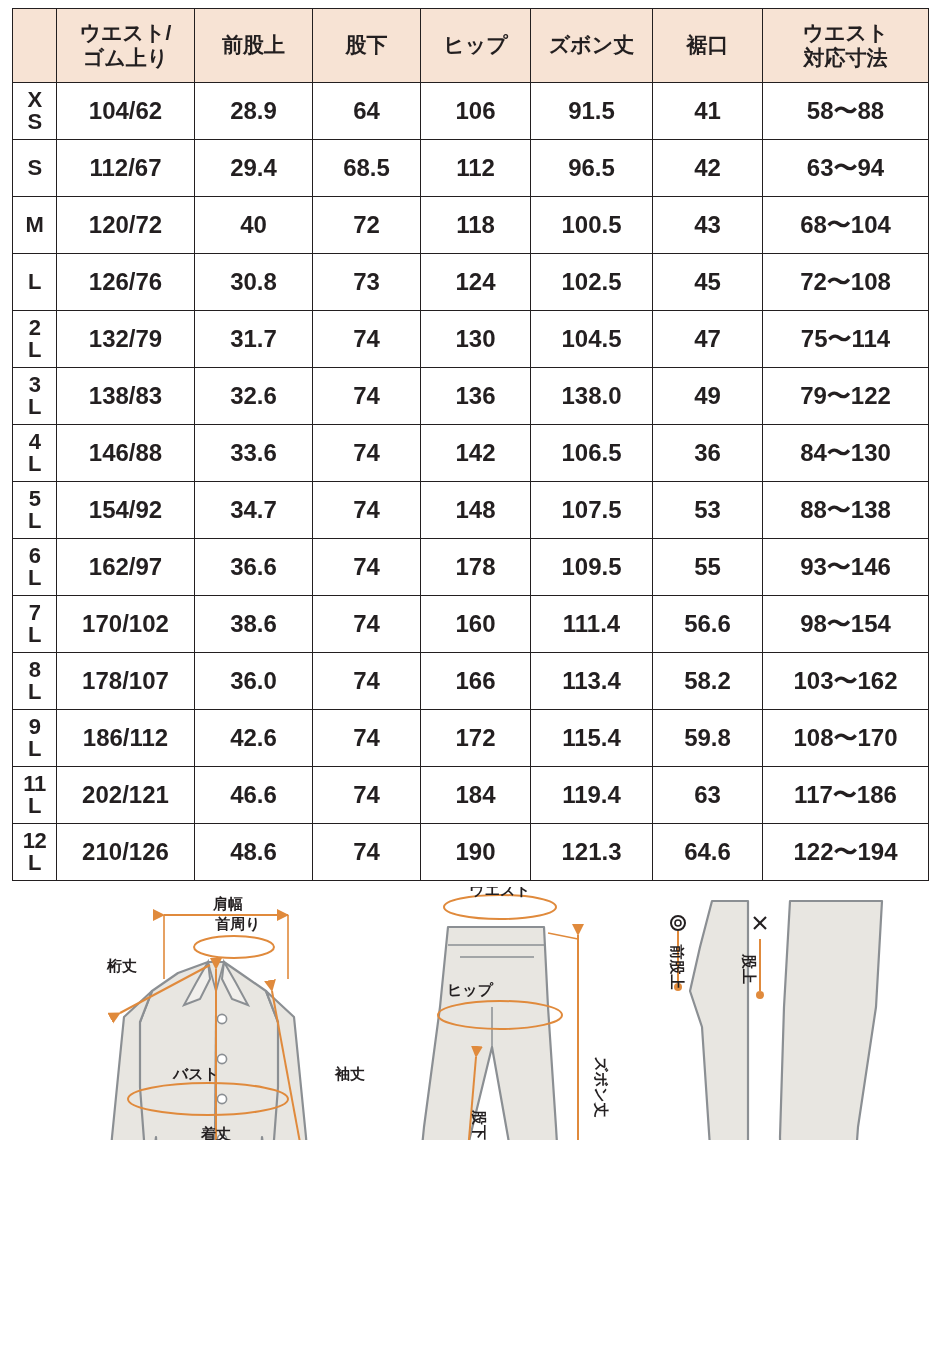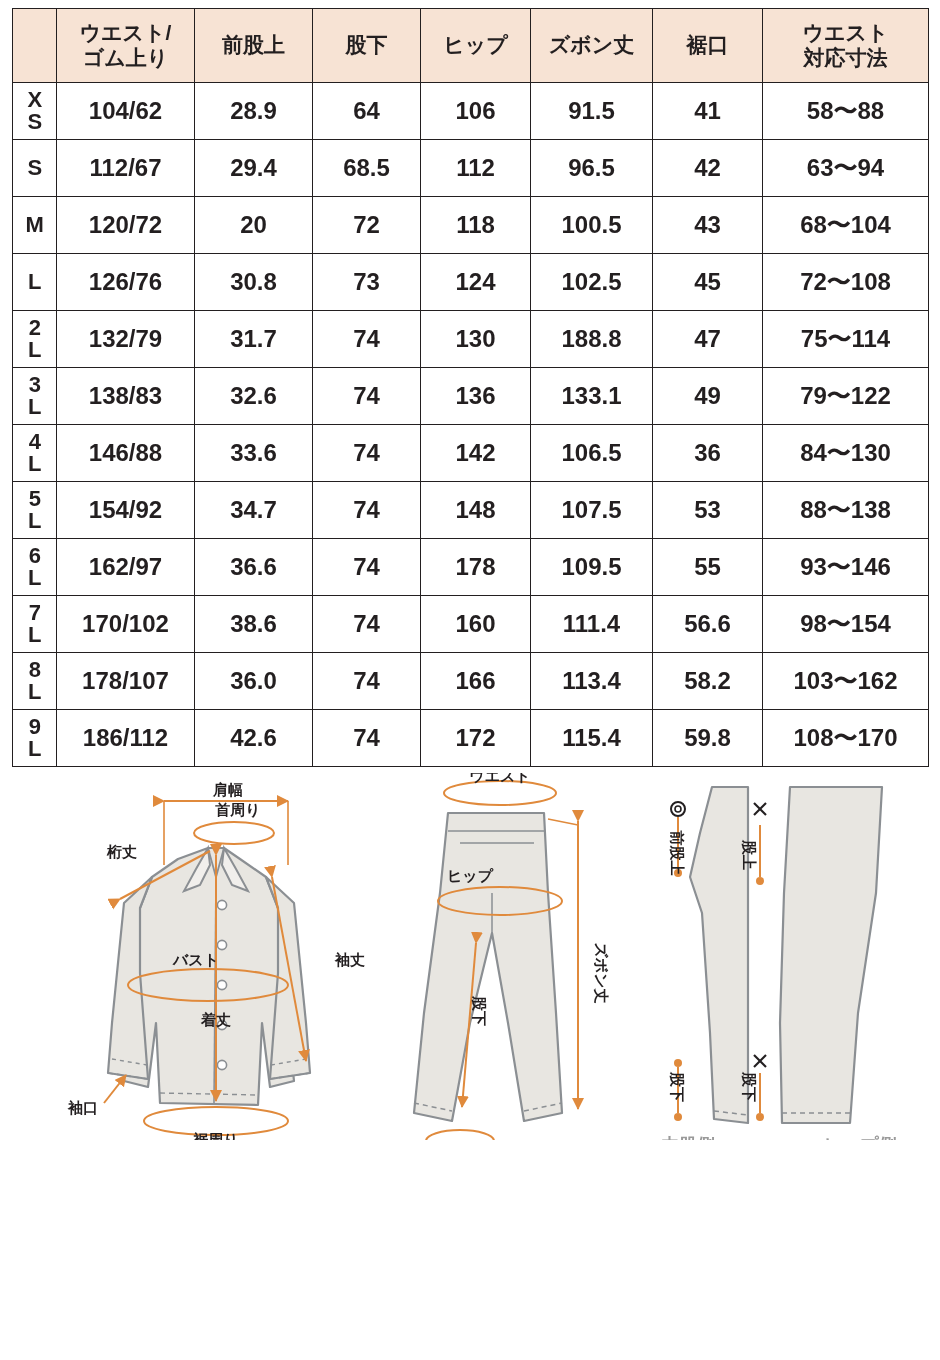--- a/index.html
+++ b/index.html
@@ -140,21 +140,21 @@
           <td>112</td>
           <td>96.5</td>
           <td>42</td>
           <td>63〜94</td>
         </tr>
         <tr>
           <td class="sz">
             <span class="stack">M</span>
           </td>
           <td>120/72</td>
-          <td>20</td>
+          <td>40</td>
           <td>72</td>
           <td>118</td>
           <td>100.5</td>
           <td>43</td>
           <td>68〜104</td>
         </tr>
         <tr>
           <td class="sz">
             <span class="stack">L</span>
           </td>
@@ -168,34 +168,34 @@
         </tr>
         <tr>
           <td class="sz">
             <span class="stack">2</span>
             <span class="stack">L</span>
           </td>
           <td>132/79</td>
           <td>31.7</td>
           <td>74</td>
           <td>130</td>
-          <td>188.8</td>
+          <td>104.5</td>
           <td>47</td>
           <td>75〜114</td>
         </tr>
         <tr>
           <td class="sz">
             <span class="stack">3</span>
             <span class="stack">L</span>
           </td>
           <td>138/83</td>
           <td>32.6</td>
           <td>74</td>
           <td>136</td>
-          <td>133.1</td>
+          <td>138.0</td>
           <td>49</td>
           <td>79〜122</td>
         </tr>
         <tr>
           <td class="sz">
             <span class="stack">4</span>
             <span class="stack">L</span>
           </td>
           <td>146/88</td>
           <td>33.6</td>
@@ -262,20 +262,46 @@
             <span class="stack">9</span>
             <span class="stack">L</span>
           </td>
           <td>186/112</td>
           <td>42.6</td>
           <td>74</td>
           <td>172</td>
           <td>115.4</td>
           <td>59.8</td>
           <td>108〜170</td>
+        </tr>
+        <tr>
+          <td class="sz">
+            <span class="stack">11</span>
+            <span class="stack">L</span>
+          </td>
+          <td>202/121</td>
+          <td>46.6</td>
+          <td>74</td>
+          <td>184</td>
+          <td>119.4</td>
+          <td>63</td>
+          <td>117〜186</td>
+        </tr>
+        <tr>
+          <td class="sz">
+            <span class="stack">12</span>
+            <span class="stack">L</span>
+          </td>
+          <td>210/126</td>
+          <td>48.6</td>
+          <td>74</td>
+          <td>190</td>
+          <td>121.3</td>
+          <td>64.6</td>
+          <td>122〜194</td>
         </tr>
       </tbody>
   </table>
 
   <div id="diagram">
     <svg width="940" height="420" viewBox="0 0 940 420" xmlns="http://www.w3.org/2000/svg">
       <defs>
         <marker id="ar" markerWidth="7" markerHeight="7" refX="5.5" refY="3" orient="auto">
           <path d="M0,0 L6,3 L0,6 z" fill="#e08a3c"></path>
         </marker>

